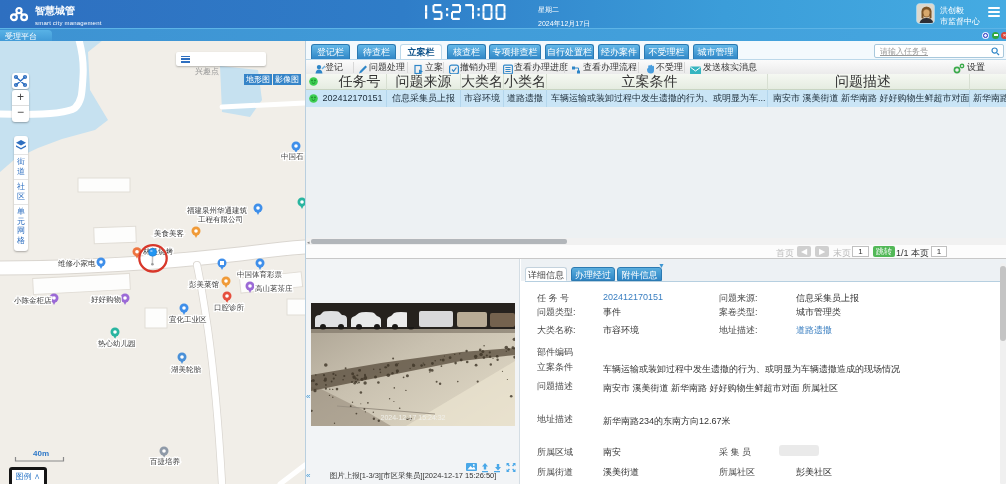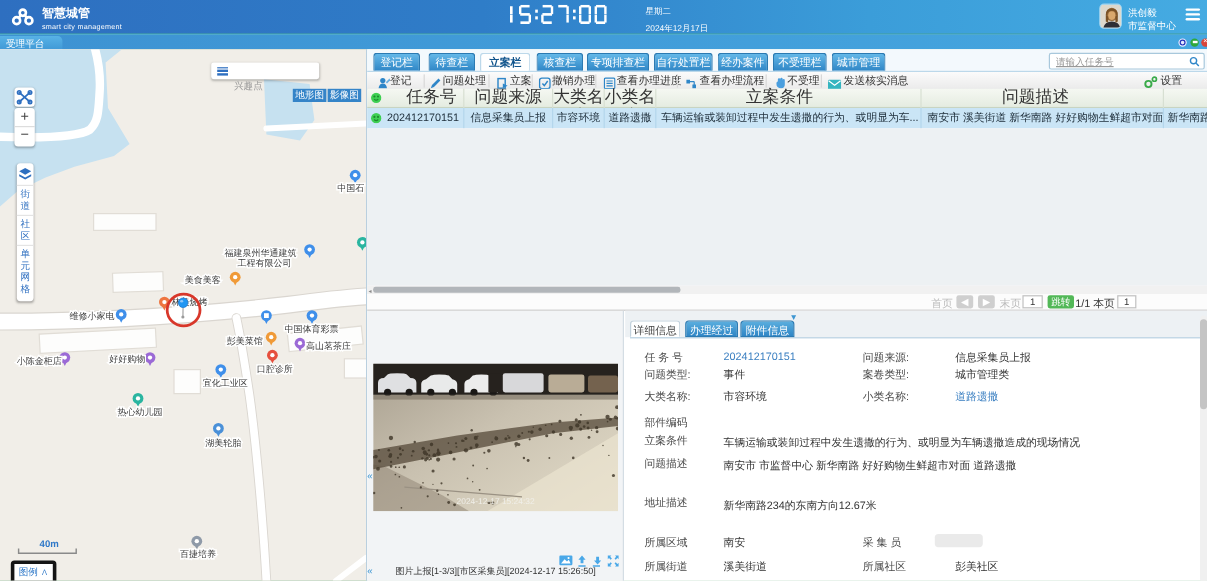--- a/index.html
+++ b/index.html
@@ -648,27 +648,27 @@
         <div class="lbl" style="left:16px;top:33px;">任 务 号</div>
           <div class="val vlink" style="left:82px;top:33px;">202412170151</div>
         <div class="lbl" style="left:198px;top:33px;">问题来源:</div>
           <div class="val" style="left:275px;top:33px;">信息采集员上报</div>
         <div class="lbl" style="left:16px;top:47px;">问题类型:</div>
           <div class="val" style="left:82px;top:47px;">事件</div>
         <div class="lbl" style="left:198px;top:47px;">案卷类型:</div>
           <div class="val" style="left:275px;top:47px;">城市管理类</div>
         <div class="lbl" style="left:16px;top:65px;">大类名称:</div>
           <div class="val" style="left:82px;top:65px;">市容环境</div>
-        <div class="lbl" style="left:198px;top:65px;">小类名称:</div>
+        <div class="lbl" style="left:198px;top:65px;">地址描述:</div>
           <div class="val vlink" style="left:275px;top:65px;">道路遗撒</div>
         <div class="lbl" style="left:16px;top:87px;">部件编码</div>
         <div class="lbl" style="left:16px;top:102px;">立案条件</div>
           <div class="val" style="left:82px;top:104px;">车辆运输或装卸过程中发生遗撒的行为、或明显为车辆遗撒造成的现场情况</div>
         <div class="lbl" style="left:16px;top:121px;">问题描述</div>
-          <div class="val" style="left:82px;top:123px;">南安市 市监督中心 新华南路 好好购物生鲜超市对面 道路遗撒</div>
+          <div class="val" style="left:82px;top:123px;">南安市 溪美街道 新华南路 好好购物生鲜超市对面 所属社区</div>
         <div class="lbl" style="left:16px;top:154px;">地址描述</div>
           <div class="val" style="left:82px;top:156px;">新华南路234的东南方向12.67米</div>
         <div class="lbl" style="left:16px;top:187px;">所属区域</div>
           <div class="val" style="left:82px;top:187px;">南安</div>
         <div class="lbl" style="left:198px;top:187px;">采 集 员</div>
           <div class="abs" style="left:258px;top:186px;width:40px;height:11px;background:#d8d8d8;border-radius:3px;opacity:.55;"></div>
         <div class="lbl" style="left:16px;top:207px;">所属街道</div>
           <div class="val" style="left:82px;top:207px;">溪美街道</div>
         <div class="lbl" style="left:198px;top:207px;">所属社区</div>
           <div class="val" style="left:275px;top:207px;">彭美社区</div>

